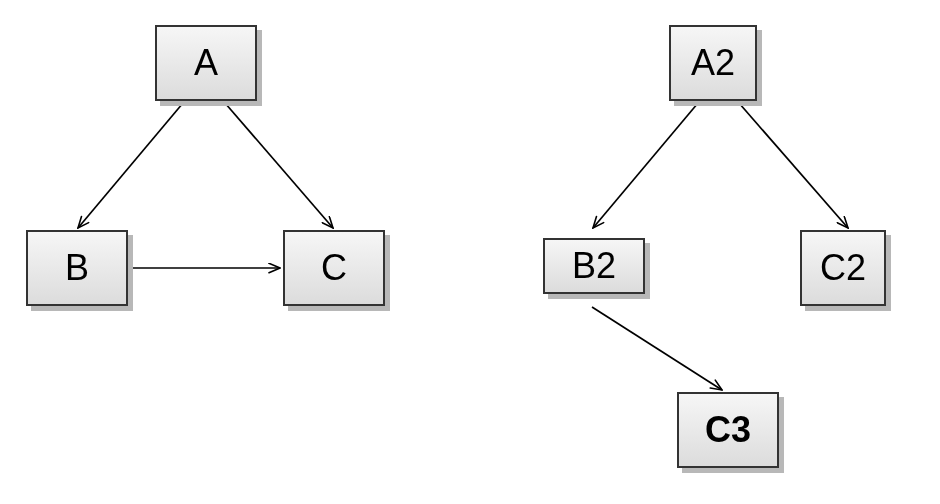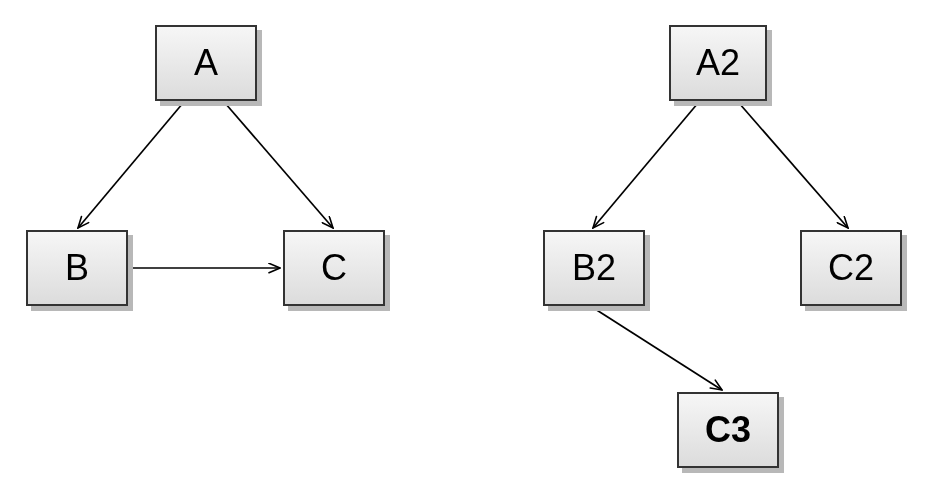--- a/index.html
+++ b/index.html
@@ -71,26 +71,26 @@
   <div id="nodes">
       <div class="node" style="left: 155px; top: 25px; width: 102px; height: 76px;">
         <span class="node-label">A</span>
       </div>
       <div class="node" style="left: 26px; top: 230px; width: 102px; height: 76px;">
         <span class="node-label">B</span>
       </div>
       <div class="node" style="left: 283px; top: 230px; width: 102px; height: 76px;">
         <span class="node-label">C</span>
       </div>
-      <div class="node" style="left: 669px; top: 25px; width: 98px; height: 76px;">
+      <div class="node" style="left: 669px; top: 25px; width: 88px; height: 76px;">
         <span class="node-label">A2</span>
       </div>
-      <div class="node" style="left: 543px; top: 230px; width: 102px; height: 76px;">
+      <div class="node" style="left: 543px; top: 238px; width: 102px; height: 56px;">
         <span class="node-label">B2</span>
       </div>
-      <div class="node" style="left: 800px; top: 230px; width: 102px; height: 76px;">
+      <div class="node" style="left: 800px; top: 230px; width: 86px; height: 76px;">
         <span class="node-label">C2</span>
       </div>
       <div class="node" style="left: 677px; top: 392px; width: 102px; height: 76px; font-weight: bold;">
         <span class="node-label">C3</span>
       </div>
     </div>
 </div>
 
 </body></html>

